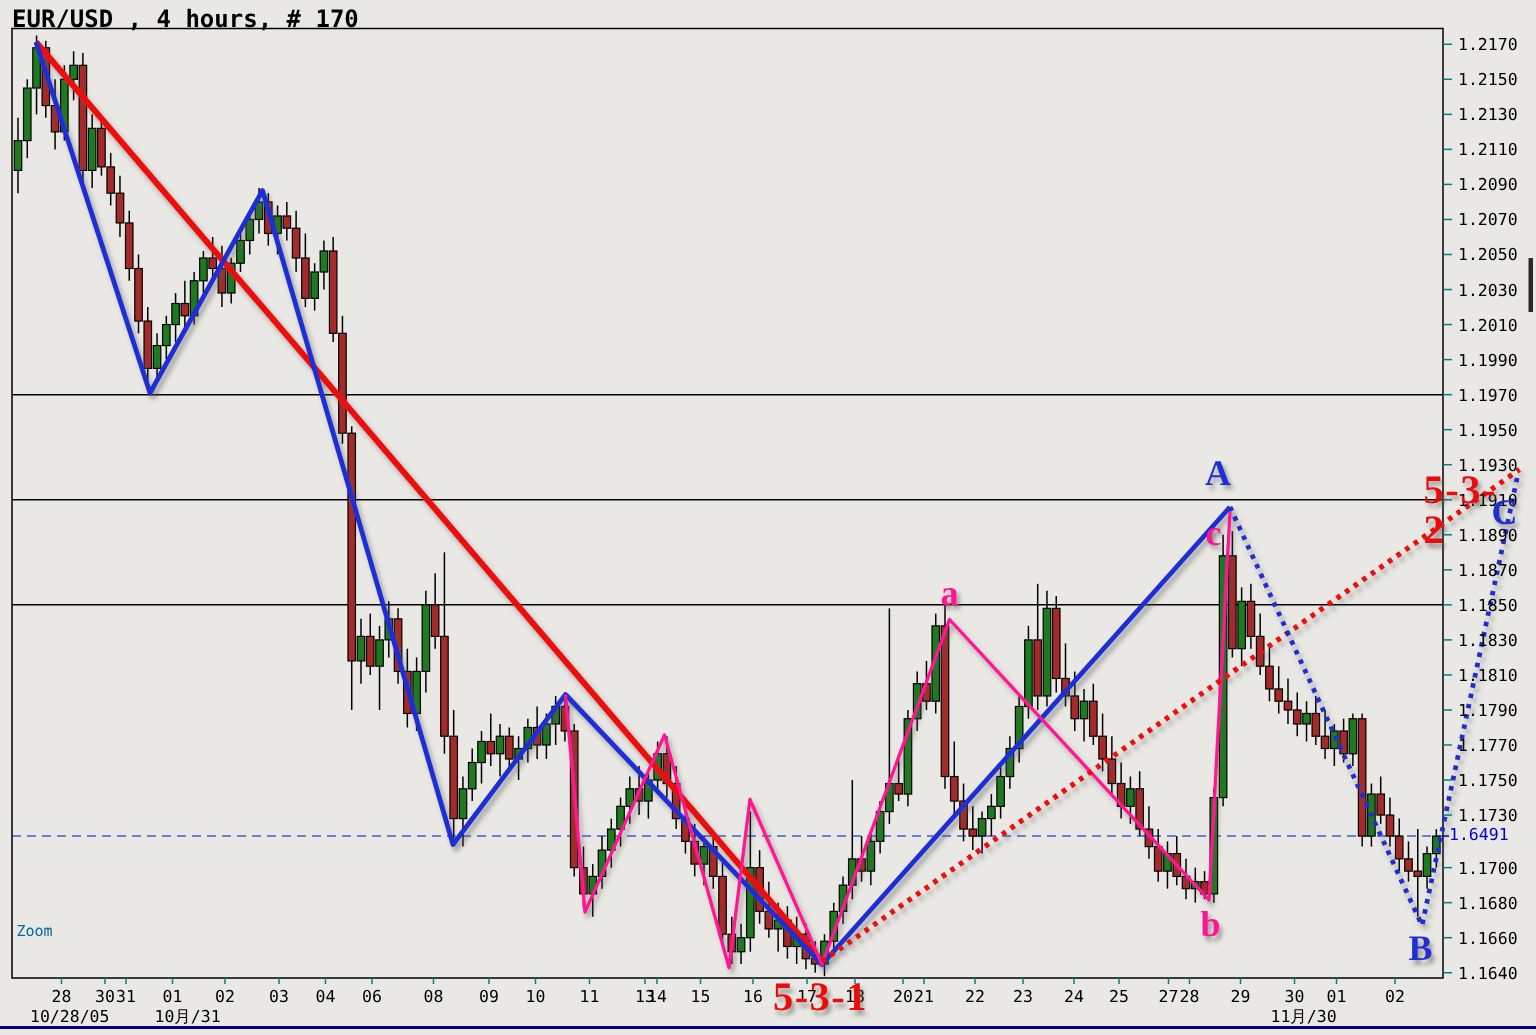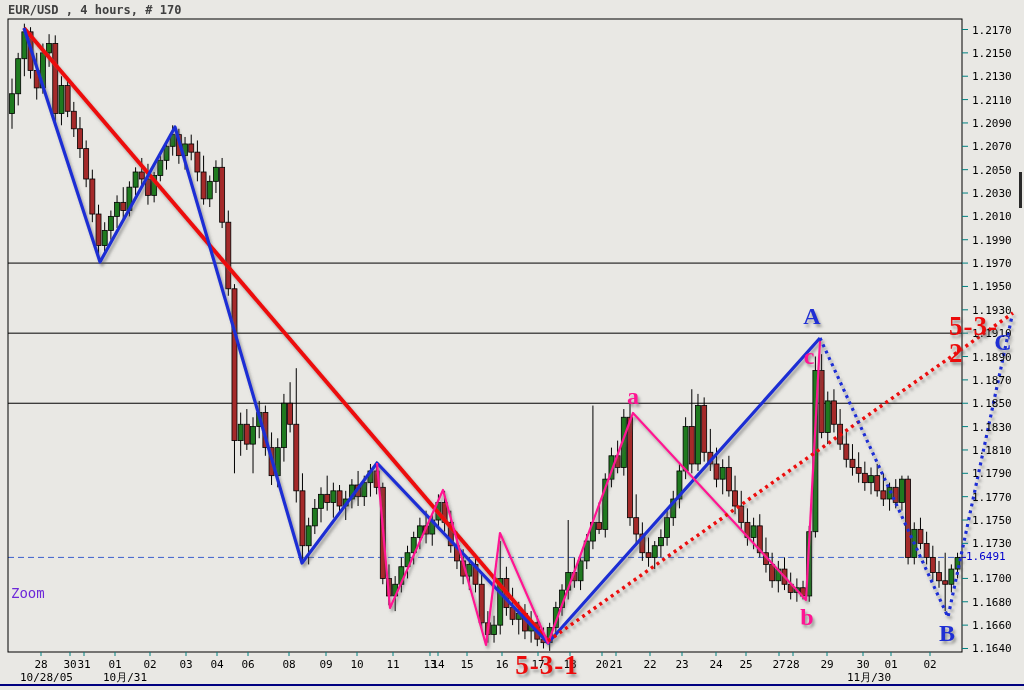--- a/index.html
+++ b/index.html
@@ -1,20 +1,20 @@
 <!DOCTYPE html>
 <html><head>
 <meta charset="utf-8">
 <style>
   html,body{margin:0;padding:0;}
   #window{position:relative;width:1024px;height:690px;background:#e9e8e4;overflow:hidden;
           font-family:"DejaVu Sans Mono","Liberation Mono",monospace;}
-  #chart-title{position:absolute;left:8px;top:3px;font-size:12px;font-weight:bold;color:#404040;letter-spacing:0px;}
+  #chart-title{position:absolute;left:8px;top:3px;font-size:16px;font-weight:bold;color:#000000;letter-spacing:0px;}
   #chart-svg{position:absolute;left:0;top:0;}
-  #zoom-label{position:absolute;left:11px;top:585px;font-size:14px;color:#6d28d9;}
+  #zoom-label{position:absolute;left:11px;top:616px;font-size:10px;color:#0369a1;}
   #current-price{position:absolute;left:966px;font-size:11px;color:#0000cd;}
   #labels-layer{position:absolute;left:0;top:0;width:1024px;height:690px;pointer-events:none;}
   .wave-label{position:absolute;transform:translate(-50%,-50%);
       font-family:"Liberation Serif","DejaVu Serif",serif;font-weight:bold;font-size:24px;
       text-shadow:2px 3px 3px rgba(90,90,90,.55);line-height:1;}
   .wave-label.blue{color:#1f2fd4;}
   .wave-label.pink{color:#ff1493;}
   .wave-label.red{color:#ec0b0b;}
   .wave-label.big{font-size:27px;letter-spacing:1px;}
   #bottom-rule{position:absolute;left:0;top:684px;width:1024px;height:2px;background:#000080;}

